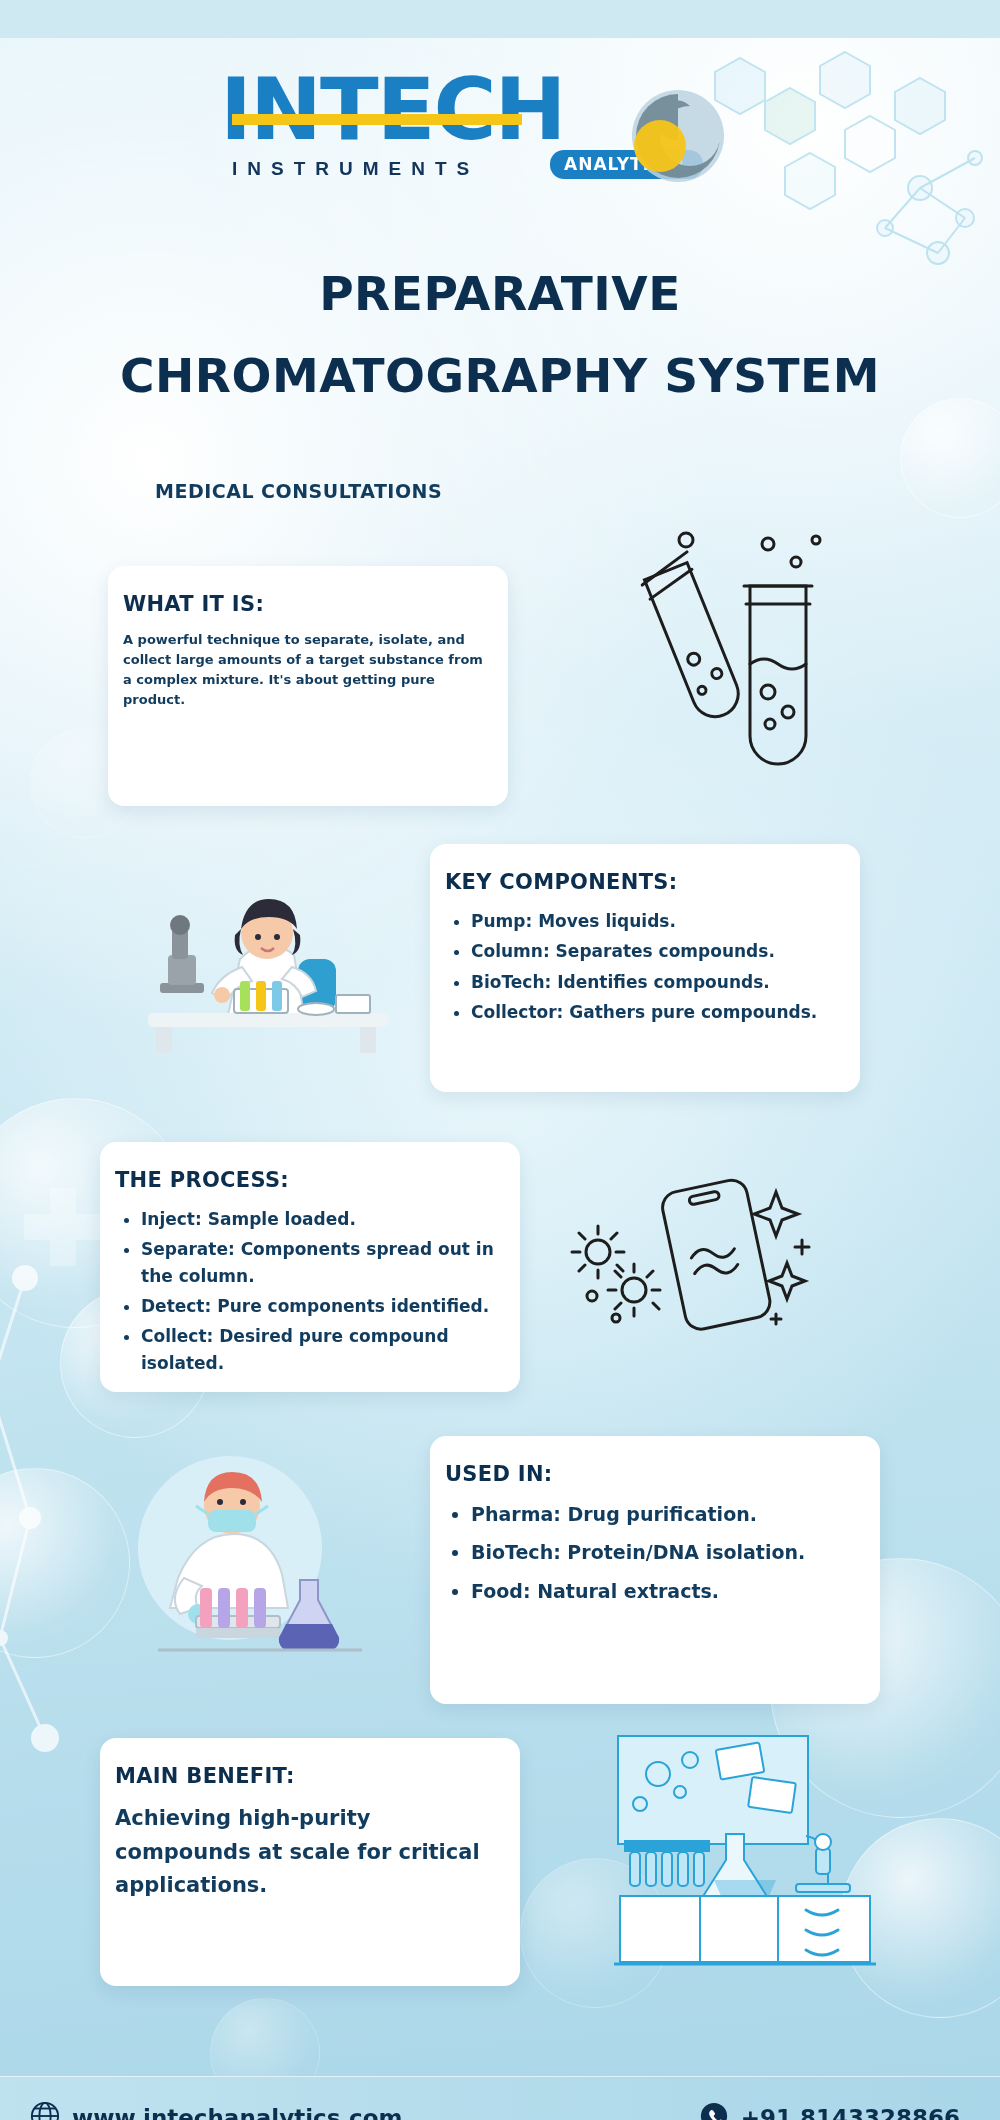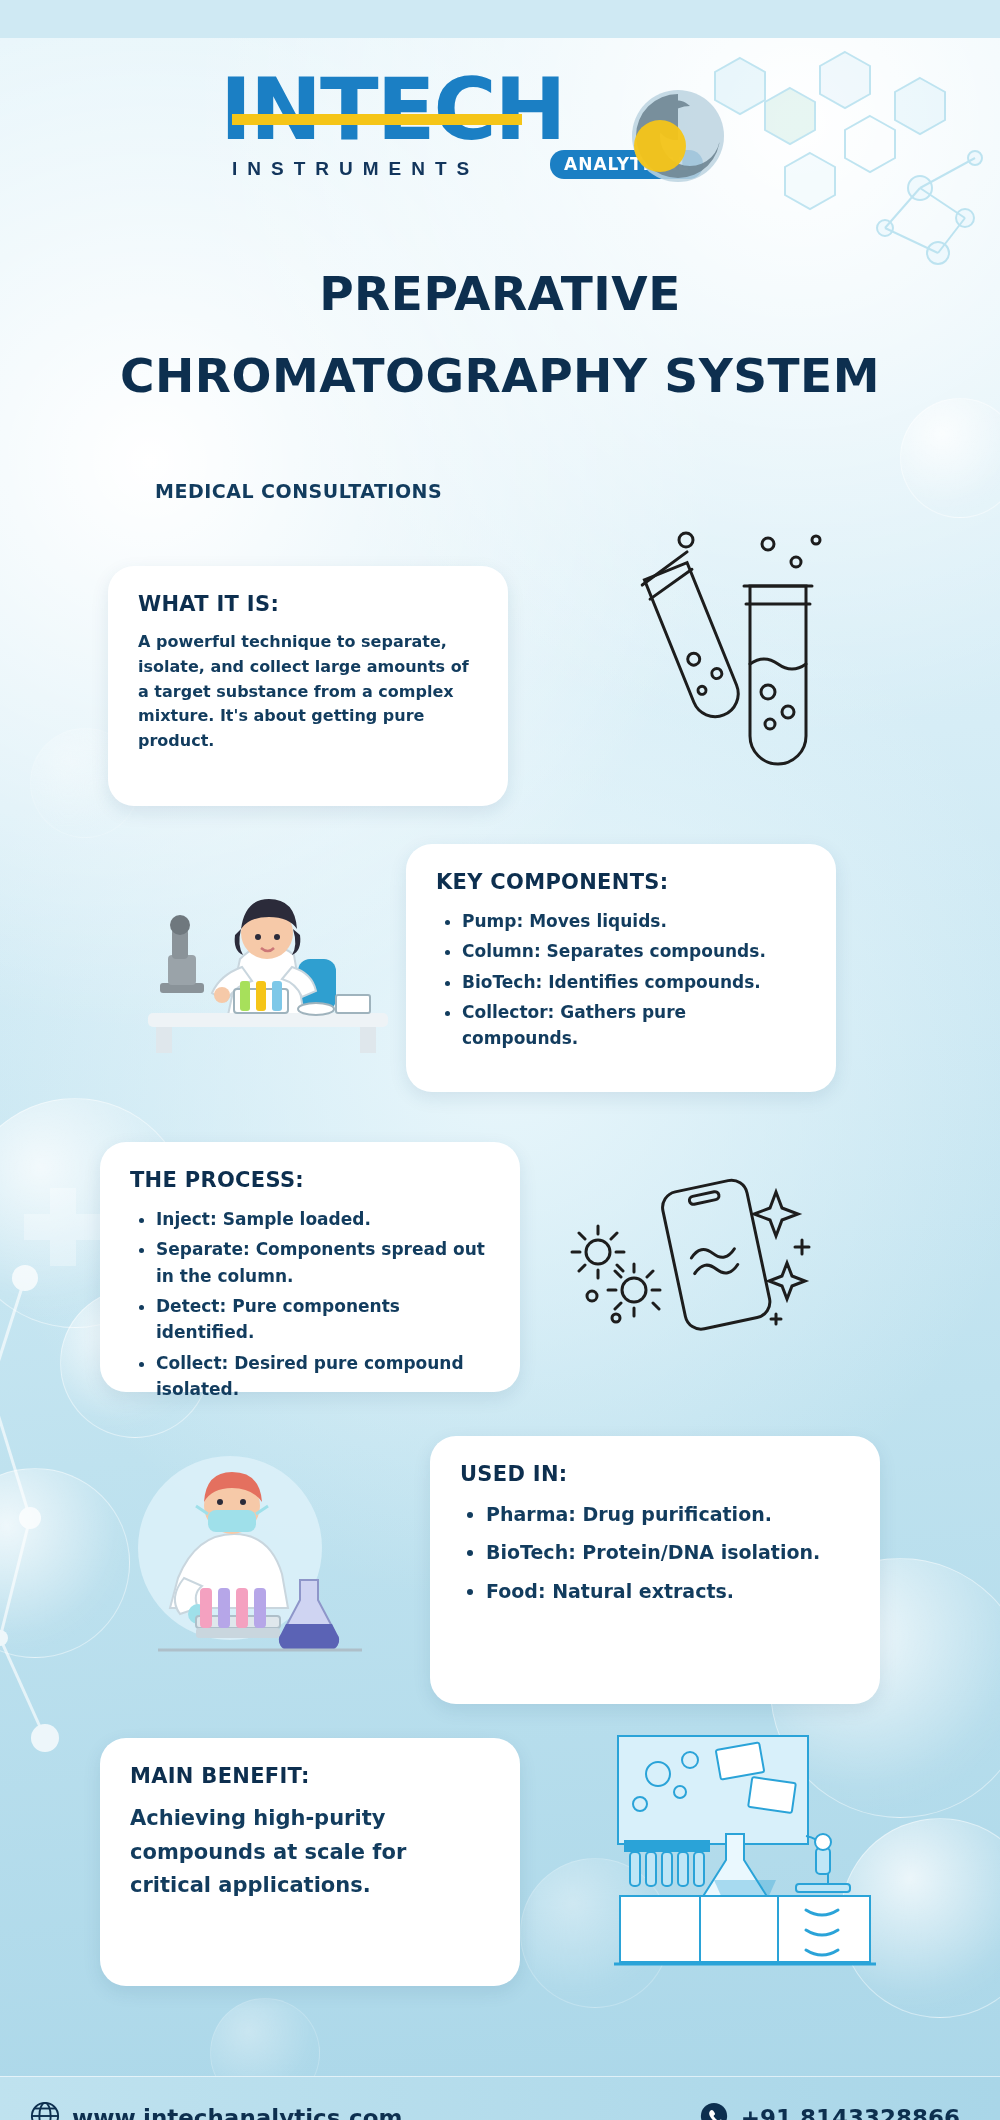--- a/index.html
+++ b/index.html
@@ -100,35 +100,35 @@
     font-weight: bold;
     font-size: 19px;
     color: #123c5e;
     letter-spacing: .5px;
   }
 
   
   .card {
     position: absolute;
     background: #ffffff;
-    border-radius: 26px;
+    border-radius: 16px;
     box-shadow: 0 6px 18px rgba(20,70,110,.10);
-    padding: 26px 30px;
+    padding: 26px 15px;
   }
   .card h3 {
     font-family: "DejaVu Sans", sans-serif;
     font-size: 21px;
     font-weight: bold;
     color: #0d2f4f;
     margin-bottom: 14px;
     letter-spacing: .3px;
   }
   .card p {
     font-family: "DejaVu Sans", sans-serif;
-    font-size: 16px;
+    font-size: 13px;
     font-weight: bold;
     line-height: 1.55;
     color: #123c5e;
   }
   .card ul {
     list-style: disc;
     margin-left: 26px;
   }
   .card ul li {
     font-family: "DejaVu Sans", sans-serif;
@@ -136,21 +136,21 @@
     font-weight: bold;
     color: #123c5e;
     line-height: 1.55;
     margin-bottom: 4px;
   }
   .card.big ul li { font-size: 19px; margin-bottom: 9px; }
   .card.benefit p { font-size: 21px; line-height: 1.6; }
   .card.benefit h3 { font-size: 21px; }
 
   #card-what   { left: 108px;  top: 528px;  width: 400px; height: 240px; }
-  #card-key    { left: 406px;  top: 806px;  width: 430px; height: 248px; }
+  #card-key    { left: 430px;  top: 806px;  width: 430px; height: 248px; }
   #card-proc   { left: 100px;  top: 1104px; width: 420px; height: 250px; }
   #card-used   { left: 430px;  top: 1398px; width: 450px; height: 268px; }
   #card-benefit{ left: 100px;  top: 1700px; width: 420px; height: 248px; }
 
   
   .illu { position: absolute; }
   #illu-tubes     { left: 620px; top: 490px;  width: 240px; height: 260px; }
   #illu-scientist { left: 130px; top: 825px;  width: 270px; height: 220px; }
   #illu-sparkle   { left: 570px; top: 1130px; width: 260px; height: 200px; }
   #illu-lab       { left: 100px; top: 1390px; width: 280px; height: 260px; }

